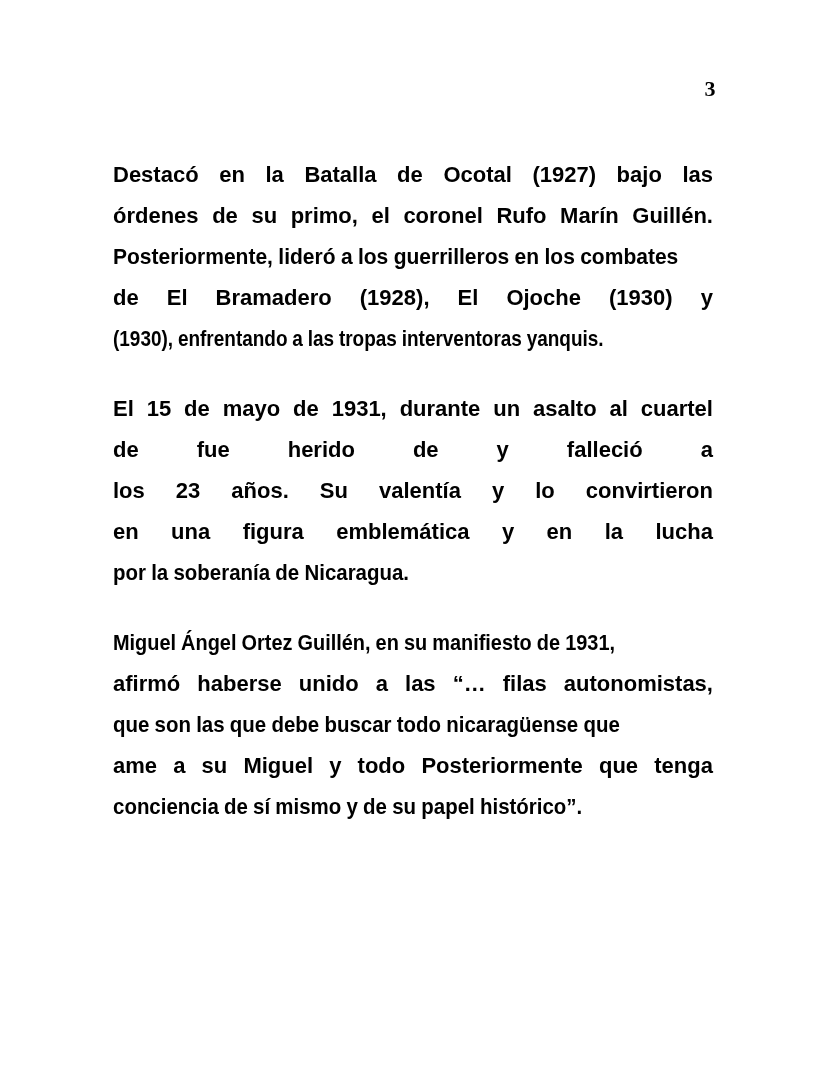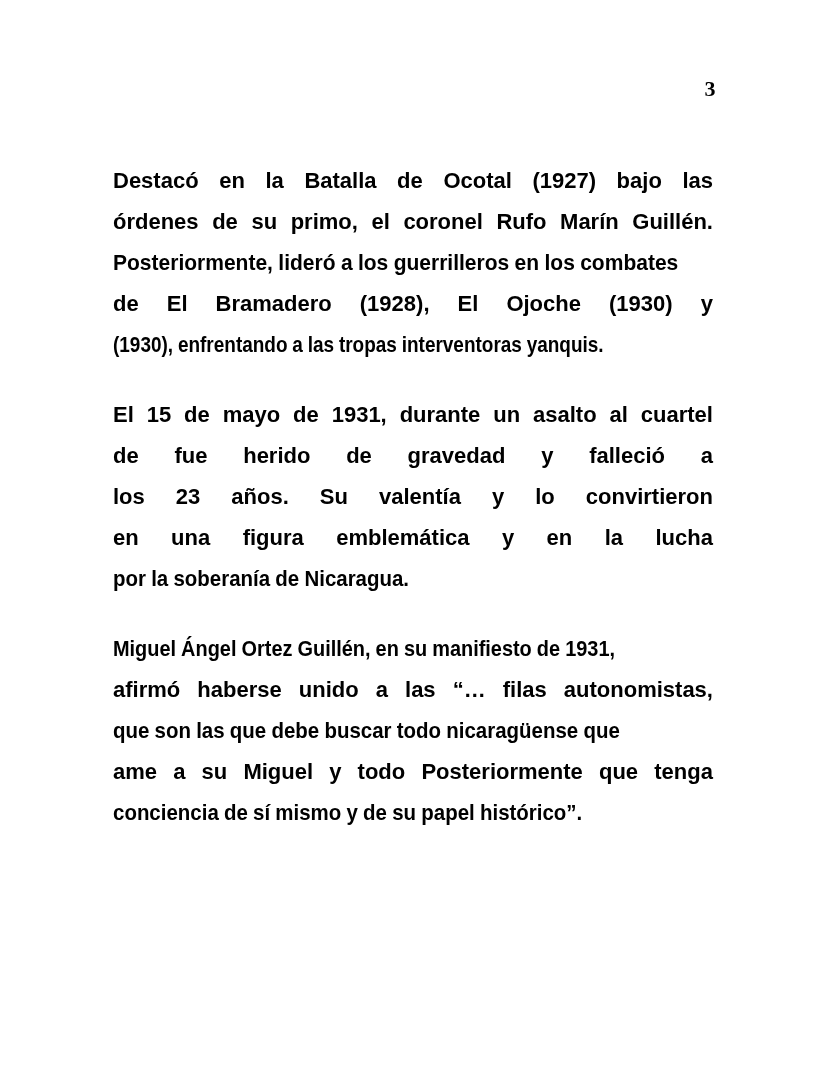--- a/index.html
+++ b/index.html
@@ -29,21 +29,21 @@
     font-weight: bold;
     font-size: 22px;
     line-height: 26px;
     color: #000000;
   }
 
   
   .body-text {
     position: absolute;
     left: 113px;
-    top: 160px;
+    top: 154px;
     width: 600px;
   }
 
   .para {
     margin: 0 0 29px 0;
   }
   .para:last-child { margin-bottom: 0; }
 
   
   .line {
@@ -132,21 +132,20 @@
           <span>un</span>
           <span>asalto</span>
           <span>al</span>
           <span>cuartel</span>
         </span>
       <span class="line just">
           <span>de</span>
           <span>fue</span>
           <span>herido</span>
           <span>de</span>
-          <span>gravedad</span>
           <span>y</span>
           <span>falleció</span>
           <span>a</span>
         </span>
       <span class="line just">
           <span>los</span>
           <span>23</span>
           <span>años.</span>
           <span>Su</span>
           <span>valentía</span>

